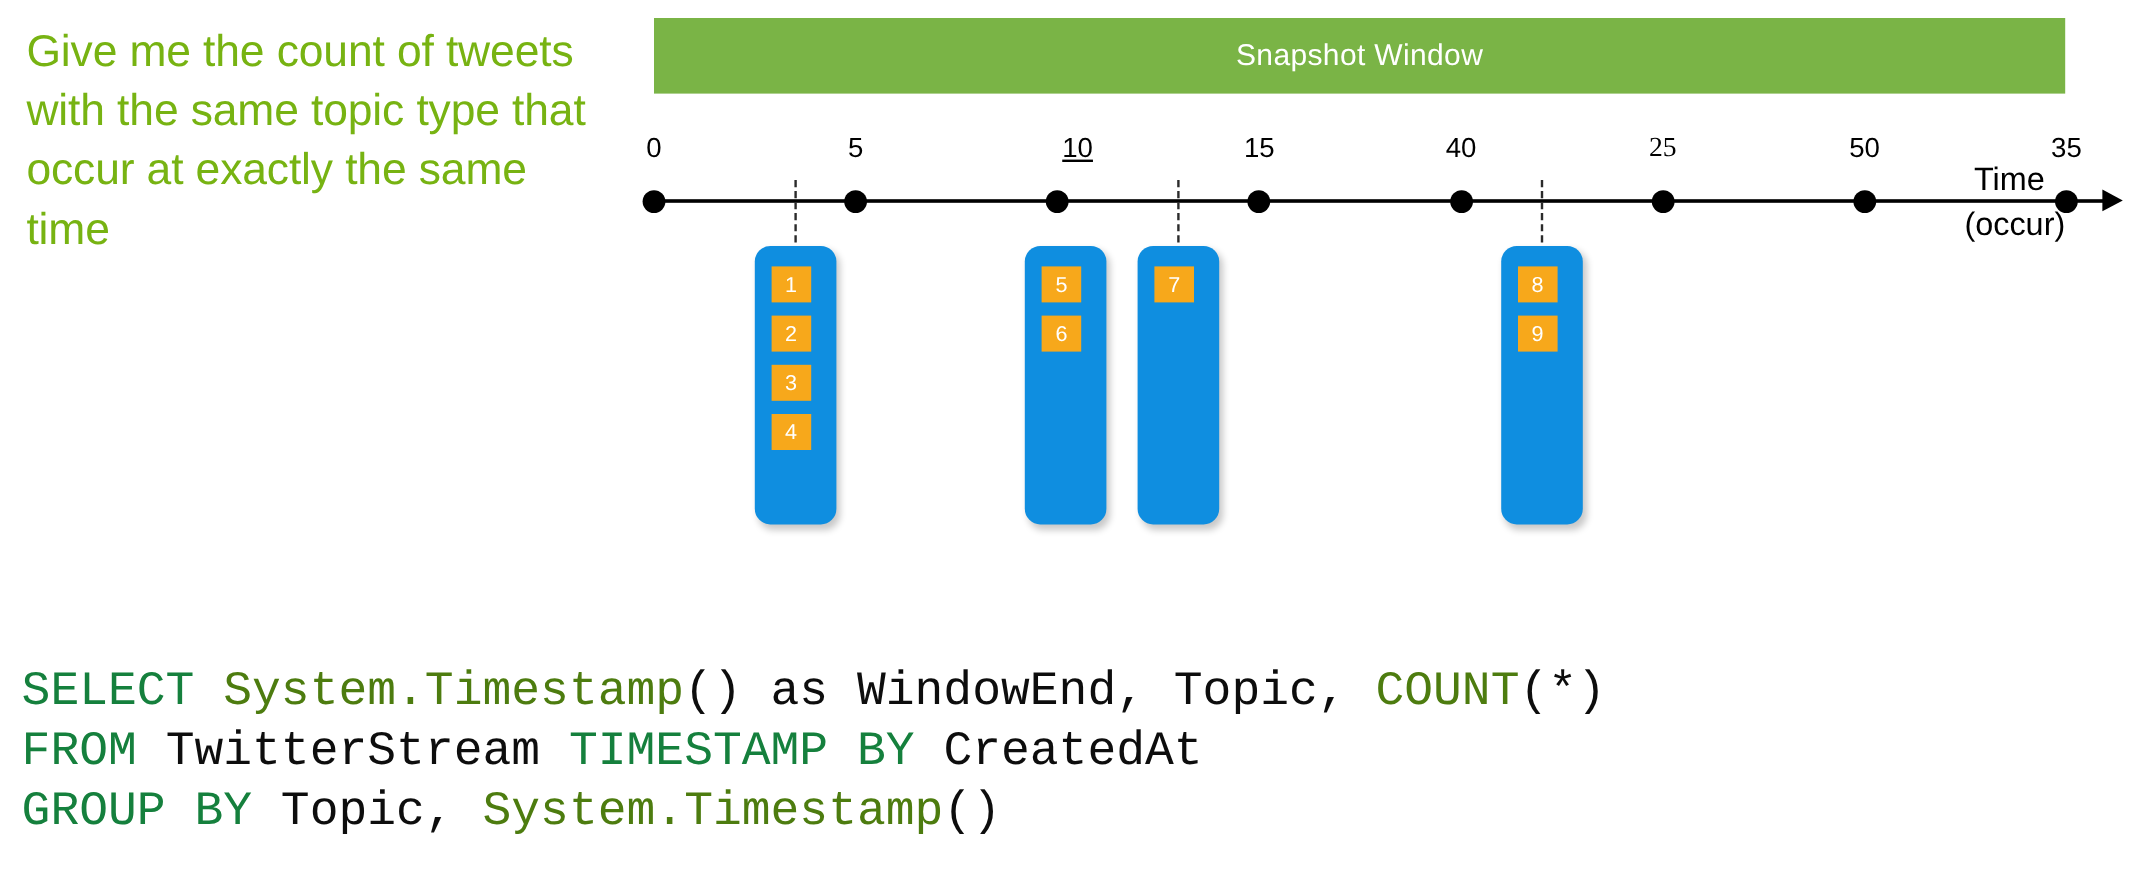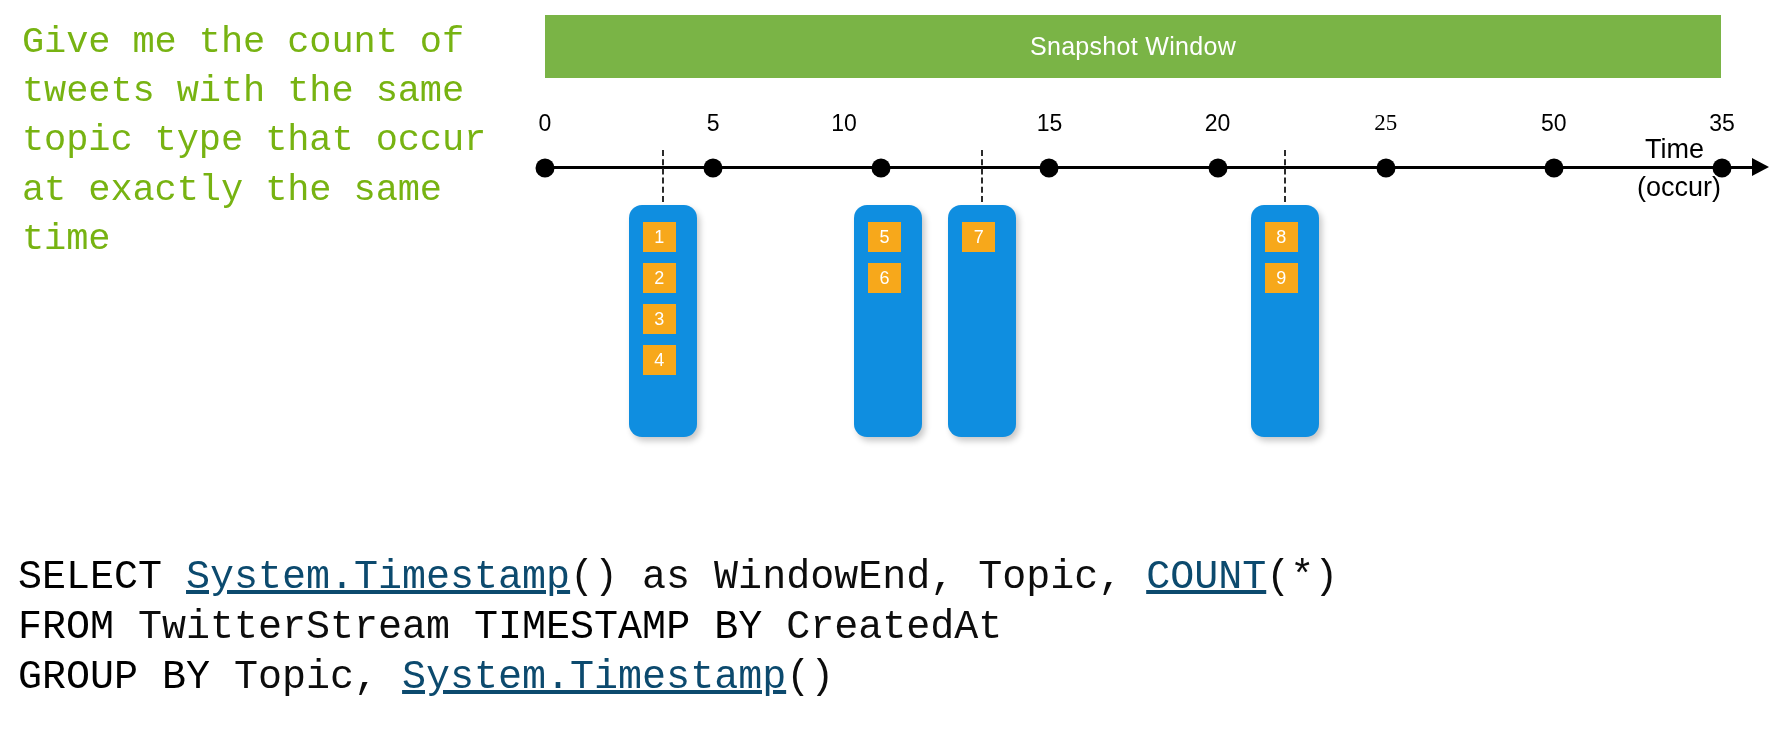--- a/index.html
+++ b/index.html
@@ -14,21 +14,21 @@
     overflow: hidden;
     font-family: "Liberation Sans", sans-serif;
   }
 
   
   #prompt-text {
     position: absolute;
     left: 22px;
     top: 18px;
     width: 470px;
-    font-family: Liberation Mono, monospace;
+    font-family: Liberation Sans, sans-serif;
     font-size: 37px;
     line-height: 1.33;
     color: #77b312;
     white-space: pre-wrap;
     letter-spacing: -0.1px;
   }
 
   
   #snapshot-banner {
     position: absolute;
@@ -143,22 +143,22 @@
   #sql-block {
     position: absolute;
     left: 18px;
     top: 553px;
     font-family: "Liberation Mono", monospace;
     font-size: 40px;
     line-height: 1.25;
     white-space: pre;
   }
   .sql-line { display: block; }
-  .kw   { color: #000000; }
-  .fn   { color: #0c4a6e; text-decoration: underline; }
+  .kw   { color: #15803d; }
+  .fn   { color: #4d7c0f; }
   .id   { color: #0d0d0d; }
 </style>
 </head>
 <body>
 
 <div id="prompt-text">Give me the count of tweets with the same topic type that occur at exactly the same time</div>
 
 <div id="snapshot-banner">
   <span id="snapshot-banner-label">Snapshot Window</span>
 </div>
@@ -166,25 +166,25 @@
 <div id="timeline">
   <div id="axis-line"></div>
   <div id="axis-arrow"></div>
   <div id="axis-title-time">Time</div>
   <div id="axis-title-unit">(occur)</div>
   <div id="ticks-container">
       <div class="tick-label" style="left: 545px;">0</div>
       <div class="axis-dot" style="left: 545px;"></div>
       <div class="tick-label" style="left: 713.143px;">5</div>
       <div class="axis-dot" style="left: 713.143px;"></div>
-      <div class="tick-label" style="left: 844px;">10</div>
+      <div class="tick-label" style="left: 898px; text-decoration: underline;">10</div>
       <div class="axis-dot" style="left: 881.286px;"></div>
       <div class="tick-label" style="left: 1049.43px;">15</div>
       <div class="axis-dot" style="left: 1049.43px;"></div>
-      <div class="tick-label" style="left: 1217.57px;">20</div>
+      <div class="tick-label" style="left: 1217.57px;">40</div>
       <div class="axis-dot" style="left: 1217.57px;"></div>
       <div class="tick-label" style="left: 1385.71px; font-family: Liberation Serif, serif;">25</div>
       <div class="axis-dot" style="left: 1385.71px;"></div>
       <div class="tick-label" style="left: 1553.86px;">50</div>
       <div class="axis-dot" style="left: 1553.86px;"></div>
       <div class="tick-label" style="left: 1722px; text-align: right;">35</div>
       <div class="axis-dot" style="left: 1722px;"></div>
     </div>
   <div id="markers-container">
       <div class="dashed-marker" style="left: 662.7px;"></div>

